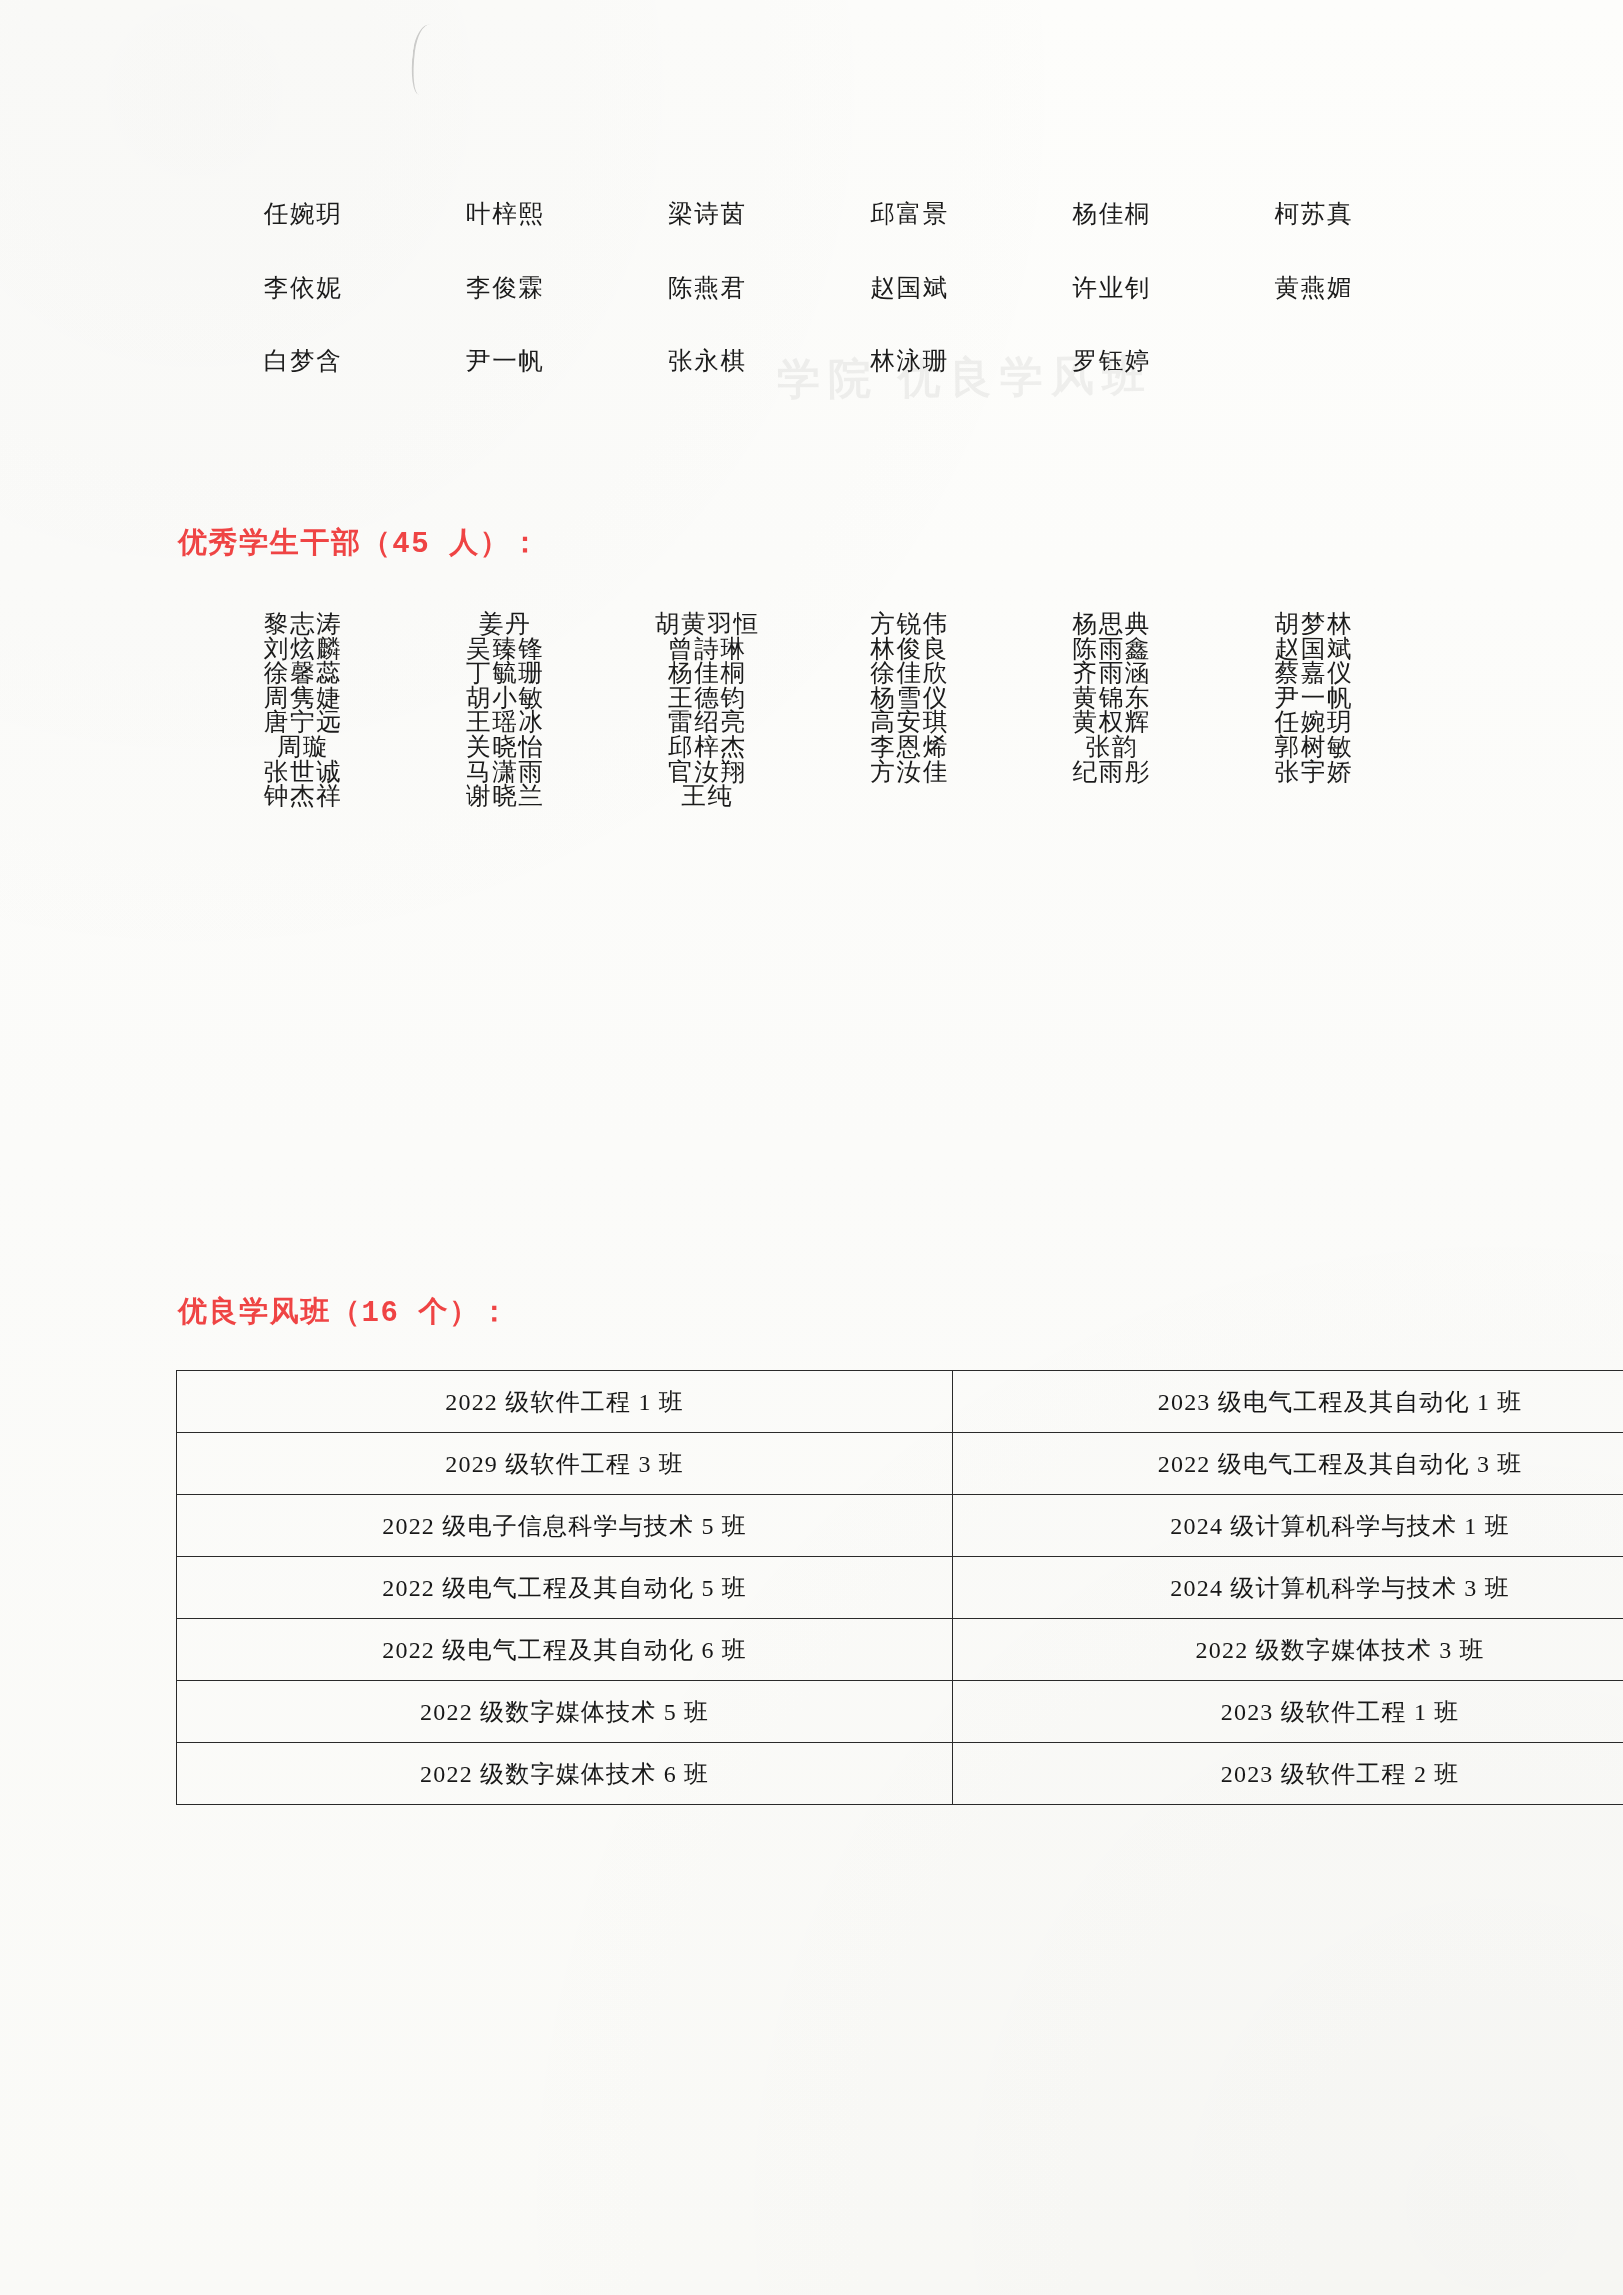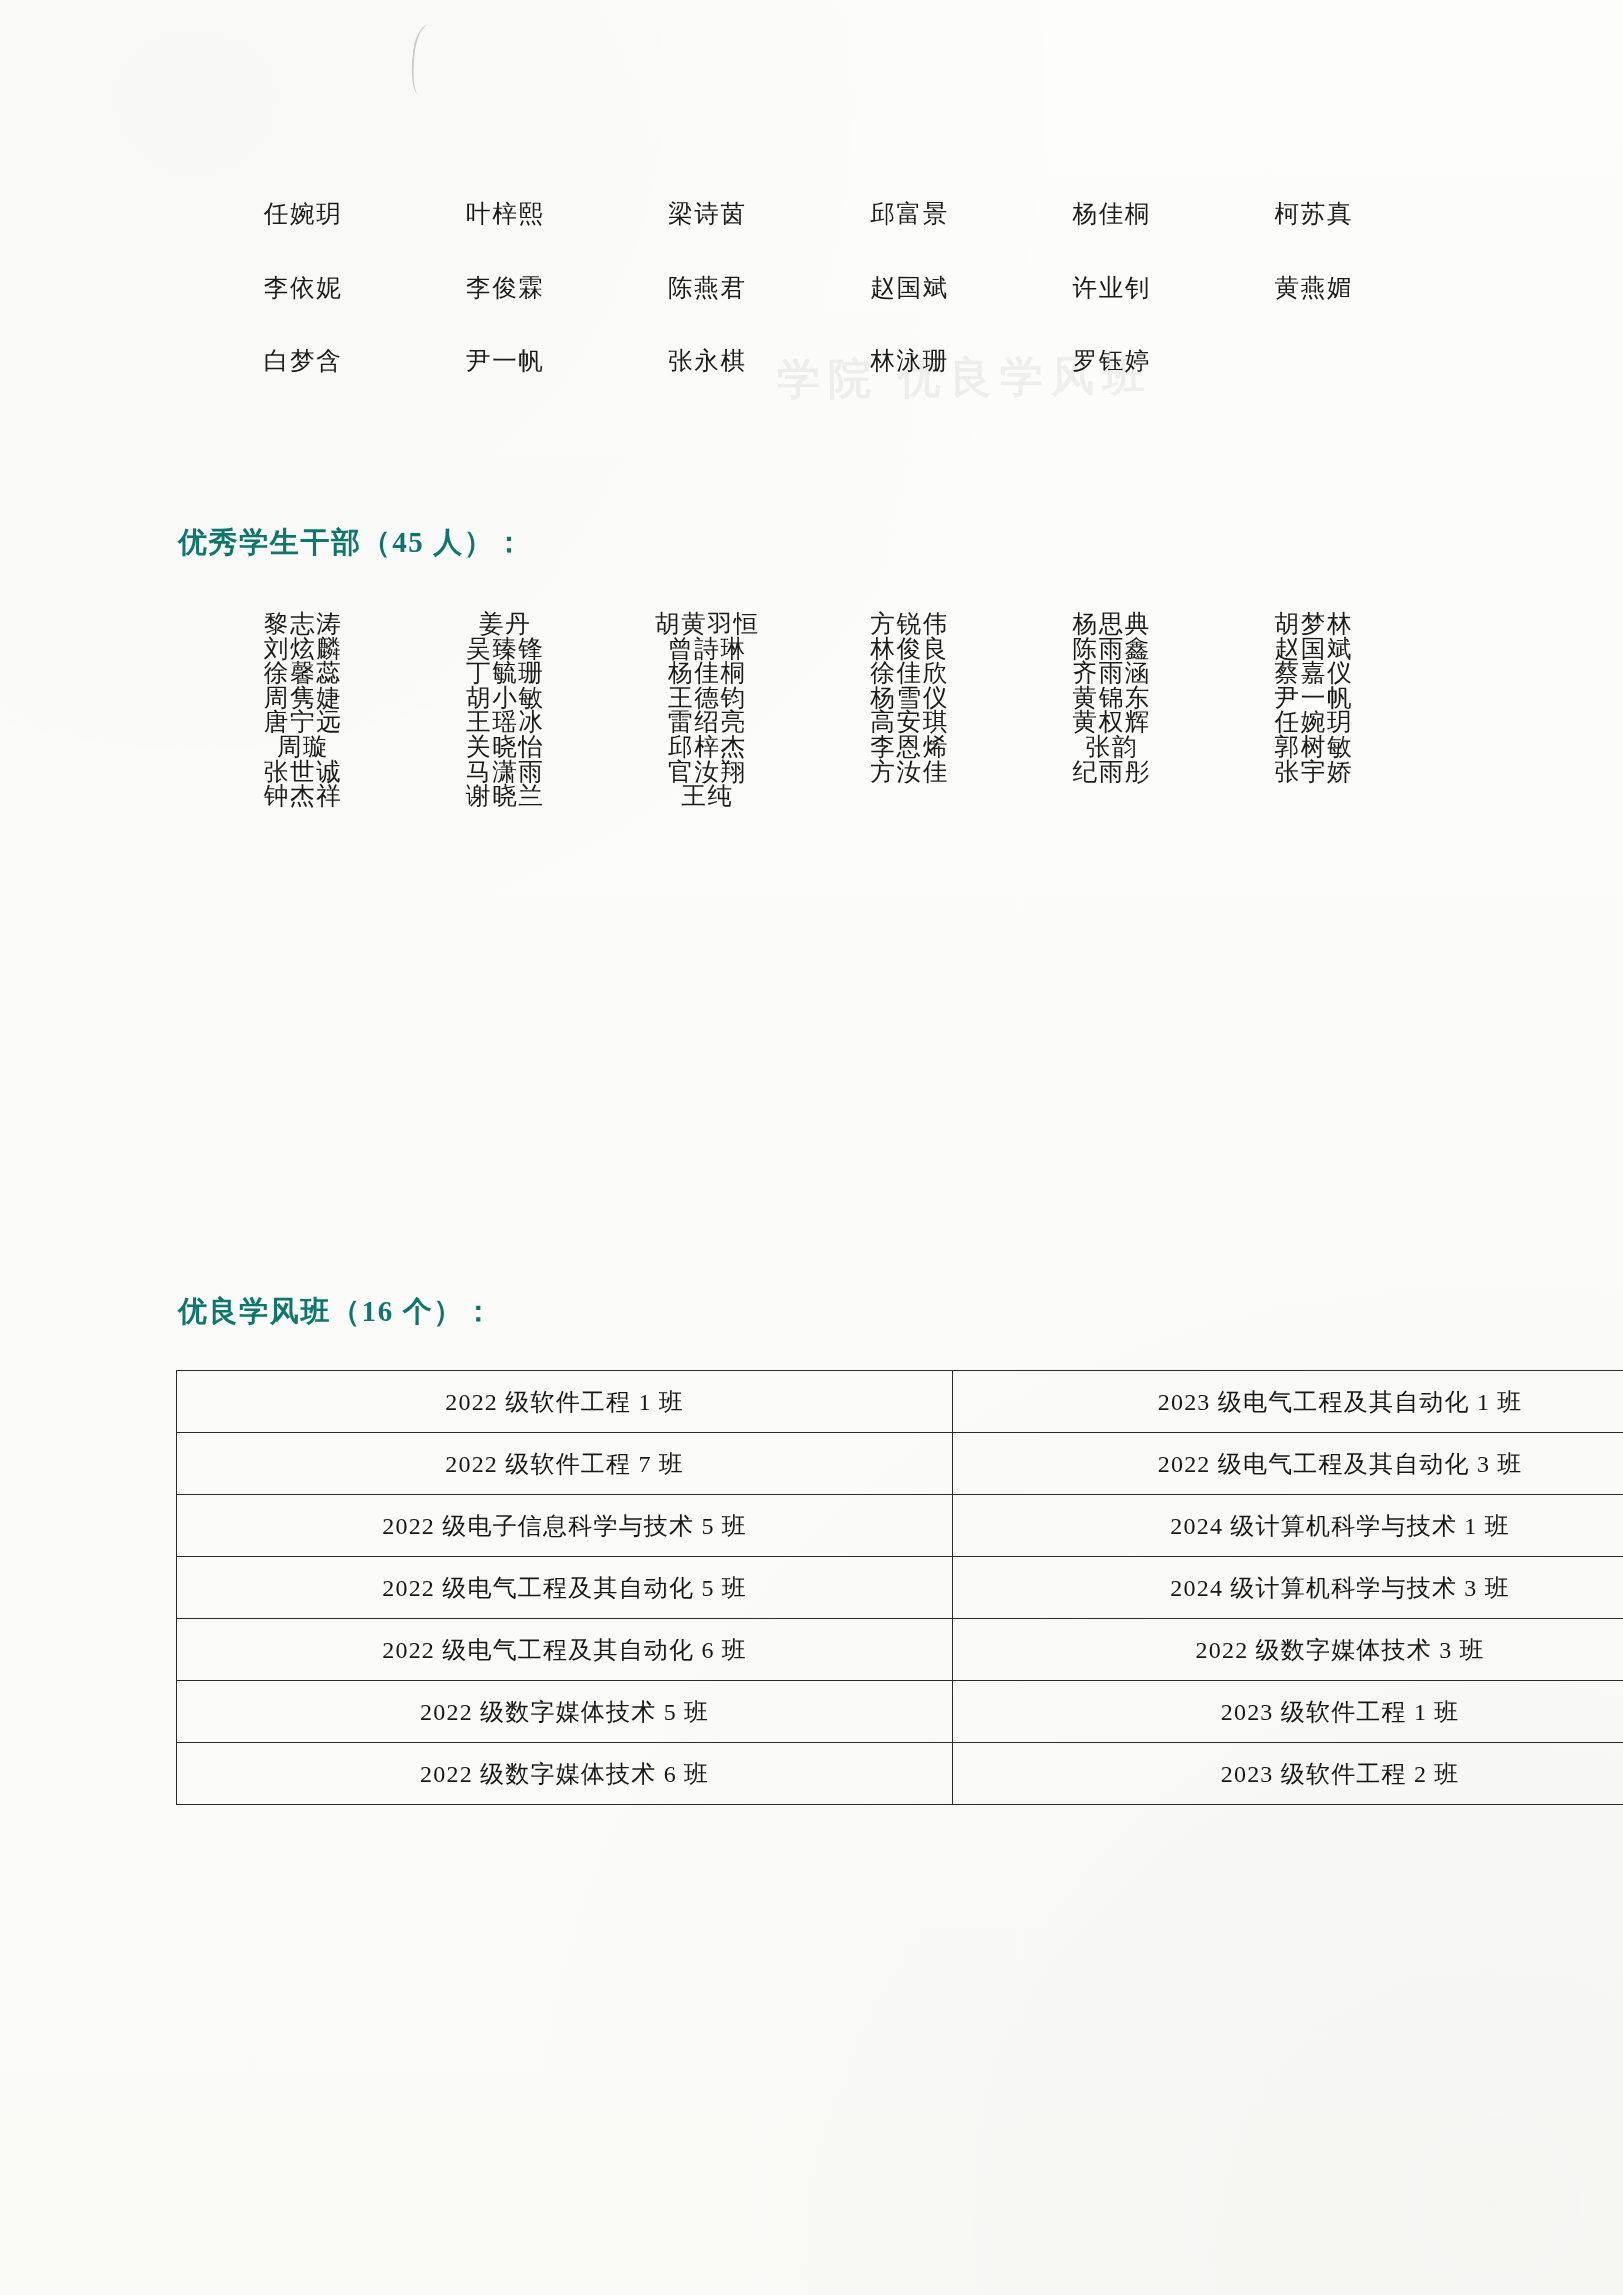--- a/index.html
+++ b/index.html
@@ -78,22 +78,22 @@
     padding: 0;
     letter-spacing: 1.6px;
     white-space: nowrap;
     font-family: "Liberation Serif", "DejaVu Serif", serif;
   }
 
   .section-title {
     font-size: 29px;
     font-weight: bold;
     letter-spacing: 1.6px;
-    color: #0f766e;
-    font-family: Liberation Serif, serif;
+    color: #ef4444;
+    font-family: Liberation Mono, monospace;
   }
 
   
   table.class-table {
     border-collapse: collapse;
     width: 1552px;
     margin-left: -1.6px;
     table-layout: fixed;
   }
   table.class-table td {
@@ -208,21 +208,21 @@
 
     <div style="position:absolute; left:0; top:1292px; width:1332px;">
       <div class="section-title">优良学风班（16 个）：</div>
       <table class="class-table" style="margin-top:38px;">
         <tbody>
           <tr>
             <td>2022 级软件工程 1 班</td>
             <td>2023 级电气工程及其自动化 1 班</td>
           </tr>
           <tr>
-            <td>2022 级软件工程 7 班</td>
+            <td>2029 级软件工程 3 班</td>
             <td>2022 级电气工程及其自动化 3 班</td>
           </tr>
           <tr>
             <td>2022 级电子信息科学与技术 5 班</td>
             <td>2024 级计算机科学与技术 1 班</td>
           </tr>
           <tr>
             <td>2022 级电气工程及其自动化 5 班</td>
             <td>2024 级计算机科学与技术 3 班</td>
           </tr>

